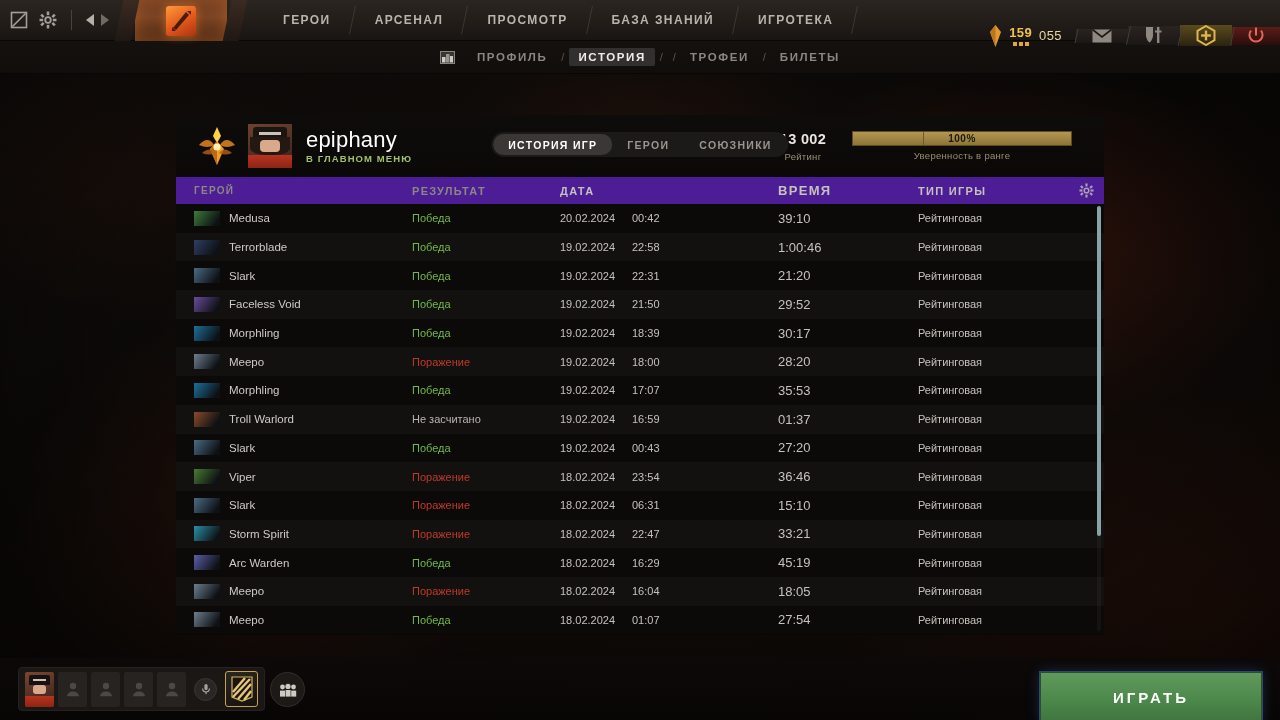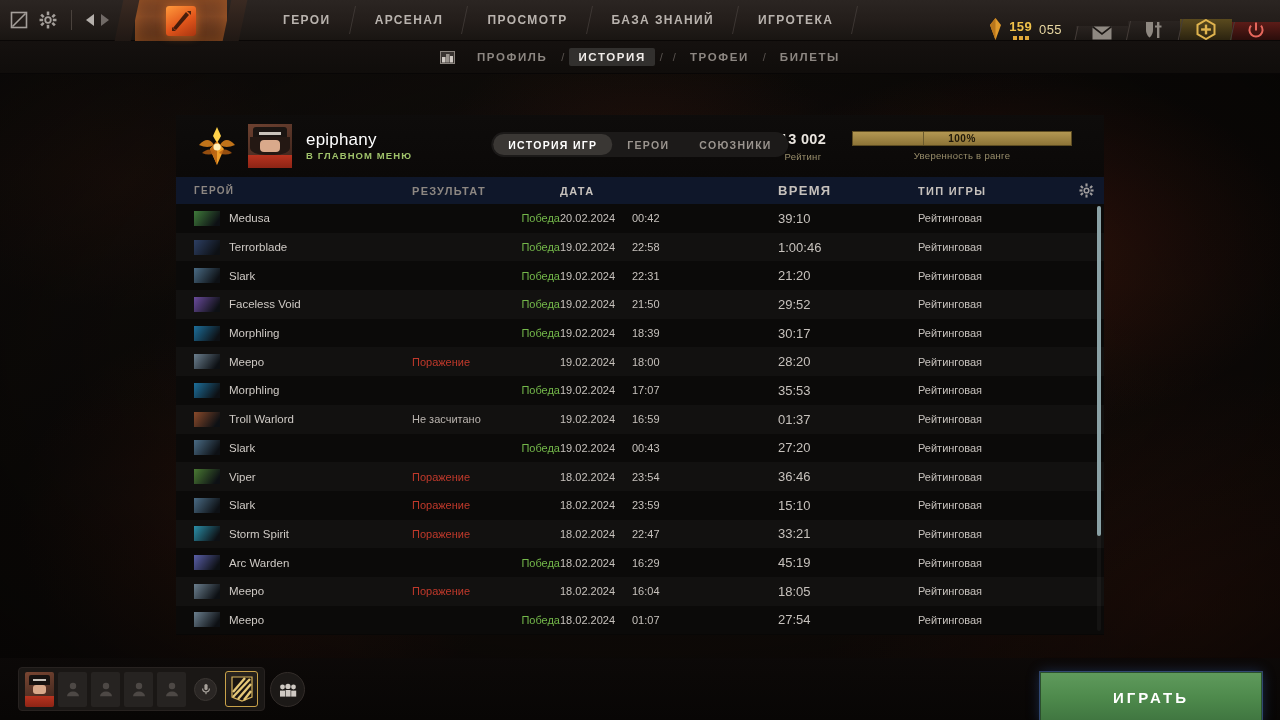--- a/index.html
+++ b/index.html
@@ -64,21 +64,21 @@
   .tn-items { display:flex; align-items:stretch; margin-left:34px; }
   .tn-item {
     position:relative; display:flex; align-items:center; padding:0 22px;
     font-size:12px; letter-spacing:1.4px; color:#b9b3ae; font-weight:600;
     white-space:nowrap;
   }
   .tn-item::after{
     content:""; position:absolute; right:0; top:6px; bottom:6px; width:1px;
     background:#4b4340; transform:skewX(-12deg); opacity:.65;
   }
-  .tn-right { margin-left:auto; display:flex; align-items:flex-end;margin-top:31px; }
+  .tn-right { margin-left:auto; display:flex; align-items:center;margin-top:31px; }
   .tn-shards {
     display:flex; align-items:center; gap:7px; padding:0 14px 0 10px;
   }
   .shard-ico{ width:13px; height:22px; }
   .shard-num{ font-size:13px; font-weight:700; color:#f0c24a; letter-spacing:.4px; position:relative; }
   .shard-dots{ display:flex; gap:2px; justify-content:center; margin-top:2px; }
   .shard-dots i{ width:4px;height:4px;background:#e0a83a;display:block; }
   .lvl-num{ font-size:13px; font-weight:400; color:#e8d7a2; letter-spacing:.4px; }
   .tn-btn {
     width:52px; display:flex; align-items:center; justify-content:center;
@@ -123,21 +123,21 @@
     width:44px;height:44px; margin-left:8px; flex:0 0 auto;
     background:linear-gradient(160deg,#6d4130,#38211a);
     position:relative; overflow:hidden;
   }
   .avatar .hat{ position:absolute; left:5px; right:5px; top:3px; height:13px; background:#1b1512; border-radius:3px 3px 0 0;}
   .avatar .hat i{ position:absolute; left:6px; right:6px; top:5px; height:3px; background:#c9c3bb; }
   .avatar .hair{ position:absolute; left:2px; right:2px; top:13px; height:18px; background:#241813; border-radius:0 0 40% 40%;}
   .avatar .face{ position:absolute; left:12px; right:12px; top:16px; height:12px; background:#d9a98b; border-radius:4px;}
   .avatar .body{ position:absolute; left:0; right:0; bottom:0; height:13px; background:linear-gradient(180deg,#b8331f,#8d2415);}
   .uname-wrap{ margin-left:14px; display:flex; flex-direction:column; justify-content:center; }
-  .uname{ font-size:17px; color:#ffffff; font-weight:400; line-height:1.05; letter-spacing:.2px; }
+  .uname{ font-size:22px; color:#ffffff; font-weight:400; line-height:1.05; letter-spacing:.2px; }
   .ustatus{ font-size:9.5px; color:#9fc26a; letter-spacing:1.1px; font-weight:600; margin-top:1px; }
 
   .tabs{
     position:absolute; left:50%; transform:translateX(-50%); top:17px;
     display:flex; align-items:center; background:#1c1a19; border-radius:14px;
     padding:2px; height:25px;
   }
   .tab{
     font-size:10.5px; letter-spacing:1.3px; font-weight:700; color:#9b958f;
     padding:0 15px; height:21px; display:flex; align-items:center; border-radius:12px;
@@ -156,41 +156,41 @@
     border:1px solid #5d4c22; display:flex; align-items:center; justify-content:center;
   }
   .conf-bar .seg{ position:absolute; left:32%; top:0; bottom:0; width:1px; background:#6b5a2c;}
   .conf-pct{ font-size:10px; font-weight:700; color:#20190a; letter-spacing:.5px; position:relative; }
   .conf-lbl{ font-size:9.5px; color:#9a8f6c; margin-top:4px; letter-spacing:.3px;}
 
   
   .table{ position:relative; background:#080706; height:458px; }
   .thead{
     display:flex; align-items:center; height:27px; padding:0 0 0 18px;
-    background:#0f172a; position:relative;
+    background:#4c1d95; position:relative;
   }
   .th{ font-size:10px; letter-spacing:1.3px; color:#8d8782; font-weight:600; }
   .gear-btn{ position:absolute; right:10px; top:6px; width:15px; height:15px; opacity:.75; }
 
   .rows-vp{ position:relative; height:431px; overflow:hidden; }
   .row{
     display:flex; align-items:center; height:28.7px; padding-left:18px;
     position:relative;
   }
   .row:nth-child(odd){ background:#0b0a09; }
   .row:nth-child(even){ background:#121110; }
   .hero-cell{ display:flex; align-items:center; width:218px; flex:0 0 218px; }
   .hero-img{
     width:26px;height:15px; flex:0 0 auto; position:relative; overflow:hidden;
     background:#1d2a1b;
   }
   .hero-img .g1{ position:absolute; inset:0; }
   .hero-name{ font-size:11.5px; color:#cfcac5; margin-left:9px; white-space:nowrap; }
   .res-cell{ width:148px; flex:0 0 148px; font-size:11px; }
-  .res-win{ color:#74b84a;text-align:right; }
+  .res-win{ color:#74b84a; }
   .res-loss{ color:#c0392b; }
   .res-na{ color:#b9b3ae; }
   .date-cell{ width:72px; flex:0 0 72px; font-size:11px; color:#c6c1bc; }
   .clock-cell{ width:146px; flex:0 0 146px; font-size:11px; color:#c6c1bc; }
   .dur-cell{ width:140px; flex:0 0 140px; font-size:13px; color:#c6c1bc; }
   .type-cell{ flex:1 1 auto; font-size:11px; color:#c6c1bc; }
 
   .scrollbar{
     position:absolute; right:3px; top:29px; width:4px; height:425px;
     background:rgba(255,255,255,.04); border-radius:2px;
@@ -580,21 +580,21 @@
           </div>
           <div class="row">
             <div class="hero-cell">
               <span class="hero-img">
                 <span class="g1" style="background:linear-gradient(125deg,#4a6b84,#0d1014 85%)"></span>
               </span>
               <span class="hero-name">Slark</span>
             </div>
             <div class="res-cell res-loss">Поражение</div>
             <div class="date-cell">18.02.2024</div>
-            <div class="clock-cell">23:59</div>
+            <div class="clock-cell">06:31</div>
             <div class="dur-cell">15:10</div>
             <div class="type-cell">Рейтинговая</div>
           </div>
           <div class="row">
             <div class="hero-cell">
               <span class="hero-img">
                 <span class="g1" style="background:linear-gradient(125deg,#2b8fa8,#0d1014 85%)"></span>
               </span>
               <span class="hero-name">Storm Spirit</span>
             </div>

